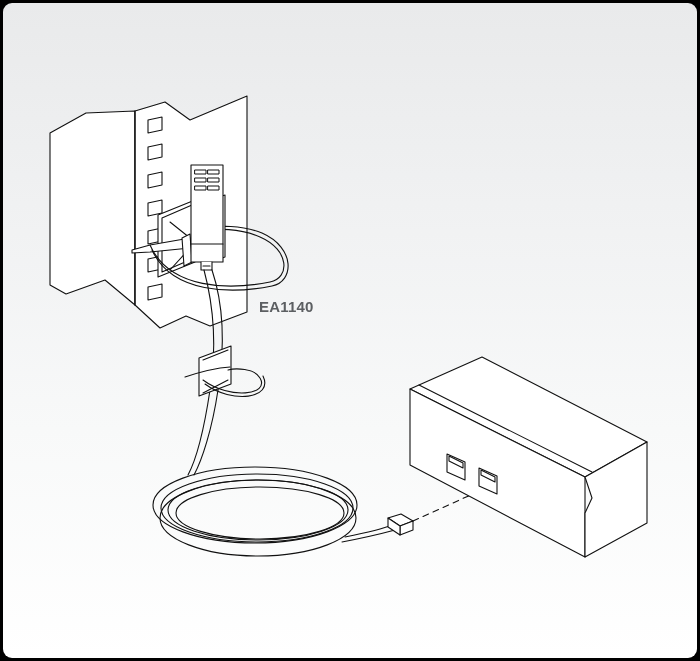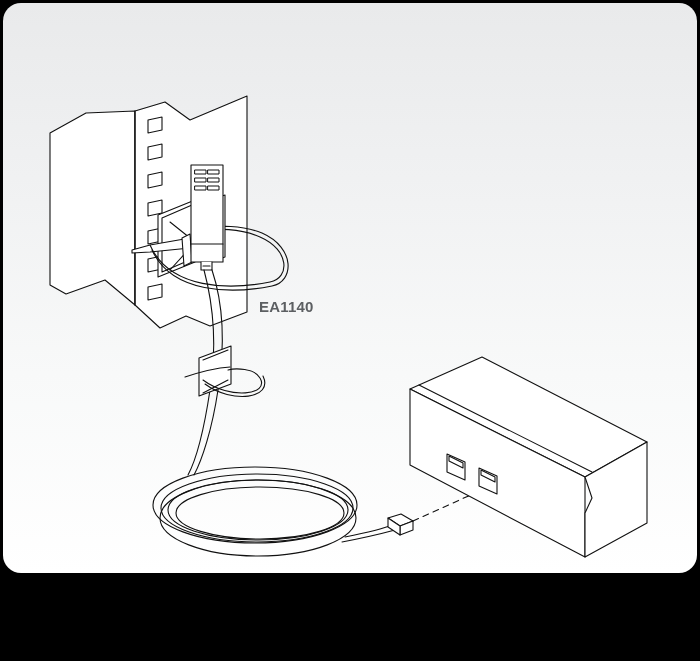--- a/index.html
+++ b/index.html
@@ -1,19 +1,19 @@
 <!DOCTYPE html>
 <html><head>
 <meta charset="utf-8">
 <style>
   html, body { margin: 0; padding: 0; background: #000; }
   body { width: 700px; height: 661px; position: relative; overflow: hidden; }
   .panel {
-    position: absolute; left: 3px; top: 3px; width: 694px; height: 570px;
-    border-radius: 18px;
+    position: absolute; left: 3px; top: 3px; width: 694px; height: 655px;
+    border-radius: 9px;
     background: linear-gradient(180deg, #e9eaeb 0%, #f1f2f3 35%, #f8f9f9 65%, #ffffff 100%);
     overflow: hidden;
   }
   svg.art { position: absolute; left: 0; top: 0; }
   .label {
     position: absolute; left: 256px; top: 295px;
     font-family: "Liberation Sans", sans-serif; font-weight: bold; font-size: 15px;
     color: #5c5f62; letter-spacing: 0.2px;
   }
 </style>

